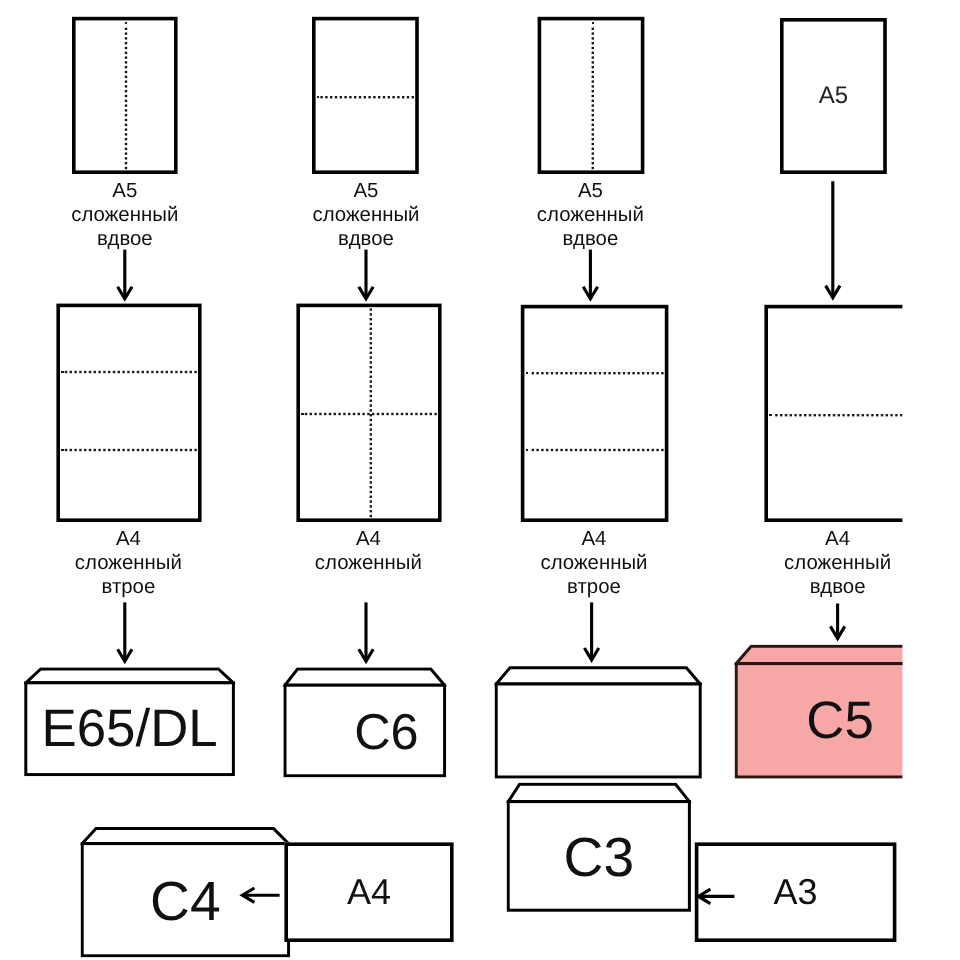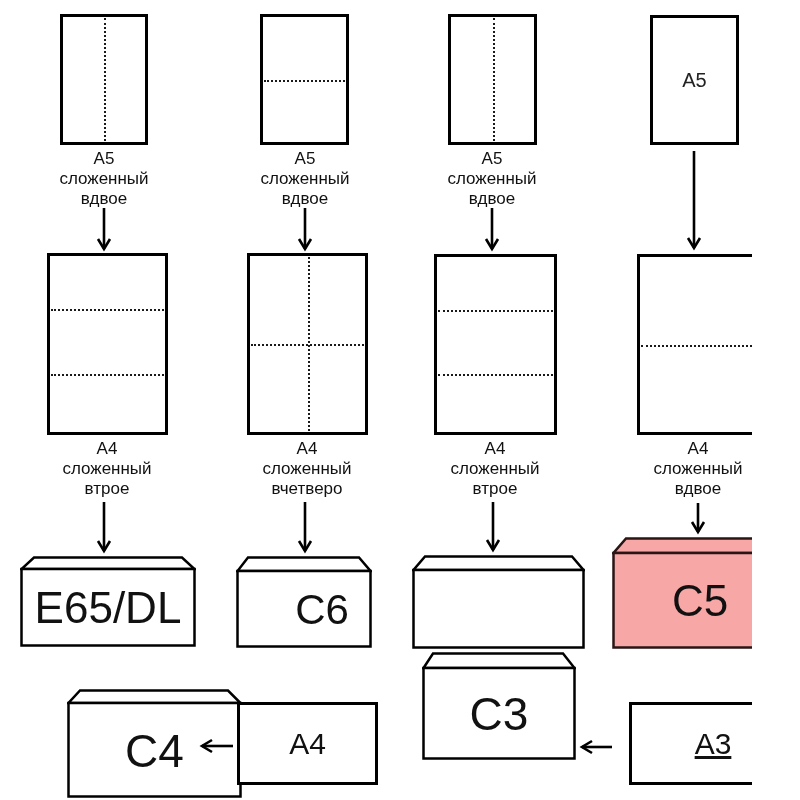--- a/index.html
+++ b/index.html
@@ -125,21 +125,20 @@
   </div>
 
   <div class="caption" style="left:32px; top:439px;">
     <span>A4</span>
     <span>сложенный</span>
     <span>втрое</span>
   </div>
   <div class="caption" style="left:232px; top:439px;">
     <span>A4</span>
     <span>сложенный</span>
-    <span>вчетверо</span>
   </div>
   <div class="caption" style="left:420px; top:439px;">
     <span>A4</span>
     <span>сложенный</span>
     <span>втрое</span>
   </div>
   <div class="caption" style="left:623px; top:439px;">
     <span>A4</span>
     <span>сложенный</span>
     <span>вдвое</span>
@@ -189,21 +188,21 @@
   </div>
 
   <div class="envelope" style="left:422px; top:652px; width:154px; height:108px;">
     <svg width="154" height="108" viewBox="0 0 154 108">
       <polygon class="env-shape" points="11,1.5 141,1.5 152.5,16 1.5,16" fill="#ffffff" stroke="#000000" stroke-width="2.5" stroke-linejoin="miter"></polygon>
       <rect class="env-shape" x="1.5" y="16" width="151" height="90.5" fill="#ffffff" stroke="#000000" stroke-width="2.5"></rect>
     </svg>
     <div class="env-label f46" style="top:16px;">C3</div>
   </div>
 
-  <div class="srcbox" style="left:629px; top:702px; width:168px; height:83px;text-decoration:underline;">
+  <div class="srcbox" style="left:579px; top:702px; width:168px; height:83px;">
     <span>A3</span>
   </div>
 
   <svg id="arrow-layer" width="800" height="800" viewBox="0 0 800 800">
     <defs>
       <marker id="ah" viewBox="0 0 16 16" refX="13" refY="8" markerWidth="16" markerHeight="16" markerUnits="userSpaceOnUse" orient="auto">
         <path d="M3,2 L13,8 L3,14" fill="none" stroke="#000" stroke-width="2.6"></path>
       </marker>
     </defs>
     <line x1="104" y1="208" x2="104" y2="249" stroke="#000" stroke-width="2.6" marker-end="url(#ah)"></line>

